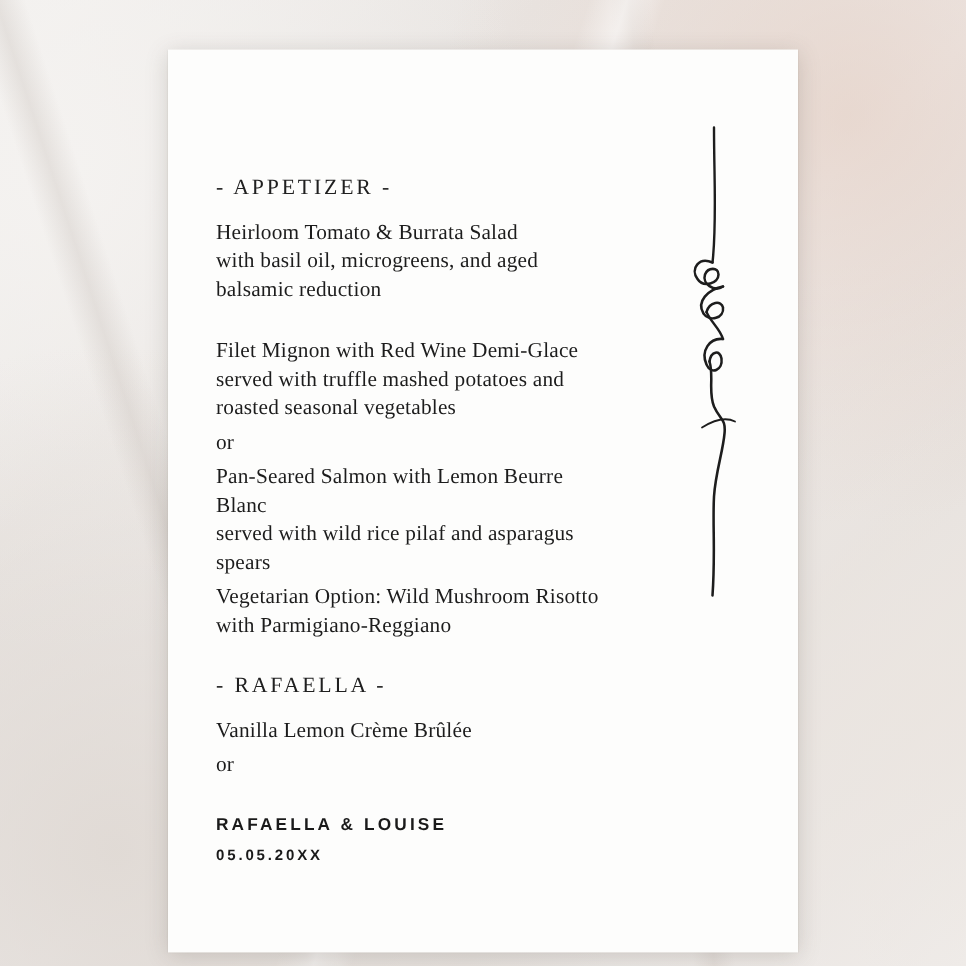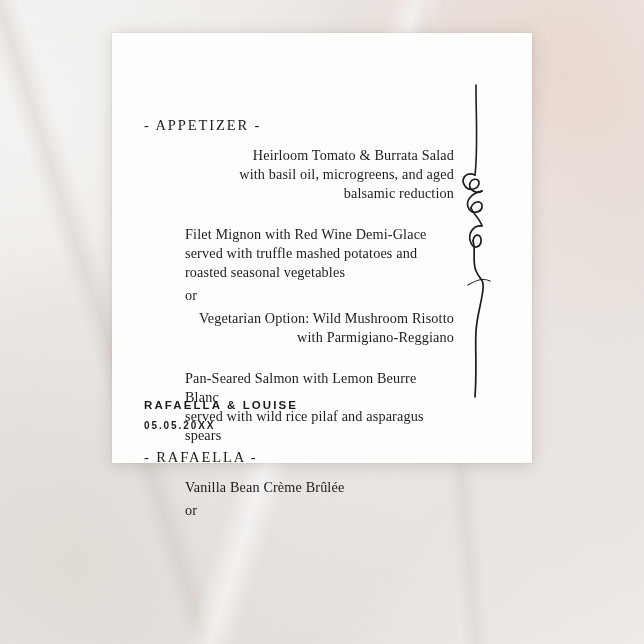--- a/index.html
+++ b/index.html
@@ -34,21 +34,21 @@
       linear-gradient(72deg, rgba(200,192,186,0) 22%, rgba(200,192,186,0.35) 24.2%, rgba(200,192,186,0) 26.5%),
       linear-gradient(85deg, rgba(205,196,190,0) 66%, rgba(205,196,190,0.3) 68%, rgba(205,196,190,0) 70%);
   }
 
   
   #card {
     position: absolute;
     left: 112px;
     top: 33px;
     width: 420px;
-    height: 430px;
+    height: 602px;
     background: #fdfdfc;
     box-shadow: 0 2px 14px rgba(90,80,75,0.22), 0 0 1px rgba(120,110,105,0.25);
   }
 
   .menu-body {
     position: absolute;
     left: 32px;
     top: 84px;
     width: 310px;
     color: #1c1c1c;
@@ -62,37 +62,37 @@
     color: #202020;
   }
 
   .item-block {
     font-size: 14.2px;
     line-height: 19px;
     letter-spacing: 0.15px;
     margin: 0;
     white-space: pre-line;
   }
-  .gap-after { margin-bottom: 22px; text-align: right; }
-  .gap-small { margin-bottom: 4px; margin-left: 41px; }
+  .gap-after { margin-bottom: 22px; }
+  .gap-small { margin-bottom: 4px; }
 
   
   #script-menu {
     position: absolute;
     right: 28px;
     top: 46px;
     width: 72px;
     height: 320px;
   }
 
   
   #footer {
     position: absolute;
     left: 32px;
-    bottom: 32px;
+    bottom: 59px;
     width: 320px;
   }
   #couple-names {
     font-family: "Liberation Sans", sans-serif;
     font-size: 11.5px;
     letter-spacing: 2.1px;
     font-weight: 700;
     color: #1a1a1a;
     margin: 0 0 9px 0;
   }
@@ -116,29 +116,29 @@
 
     <p class="section-title">- APPETIZER -</p>
     <p class="item-block gap-after">Heirloom Tomato &amp; Burrata Salad
 with basil oil, microgreens, and aged
 balsamic reduction</p>
 
     <p class="item-block gap-small">Filet Mignon with Red Wine Demi-Glace
 served with truffle mashed potatoes and
 roasted seasonal vegetables</p>
     <p class="item-block gap-small">or</p>
-    <p class="item-block gap-after">Vegetarian Option: Wild Mushroom Risotto
-with Parmigiano-Reggiano</p>
     <p class="item-block gap-small">Pan-Seared Salmon with Lemon Beurre
 Blanc
 served with wild rice pilaf and asparagus
 spears</p>
+    <p class="item-block gap-after">Vegetarian Option: Wild Mushroom Risotto
+with Parmigiano-Reggiano</p>
 
     <p class="section-title">- RAFAELLA -</p>
-    <p class="item-block gap-small">Vanilla Bean Crème Brûlée</p>
+    <p class="item-block gap-small">Vanilla Lemon Crème Brûlée</p>
     <p class="item-block gap-small">or</p>
   </div>
 
   <svg id="script-menu" viewBox="0 0 72 320" xmlns="http://www.w3.org/2000/svg">
     <title>menu</title>
     <g fill="none" stroke="#1d1d1d" stroke-linecap="round" stroke-linejoin="round">
 
       <path d="M44 6 C 44 40, 46 70, 43 96" stroke-width="1.6"></path>
 
       <path d="M43 96 C 34 92, 28 100, 33 107 C 37 113, 47 110, 47 104

